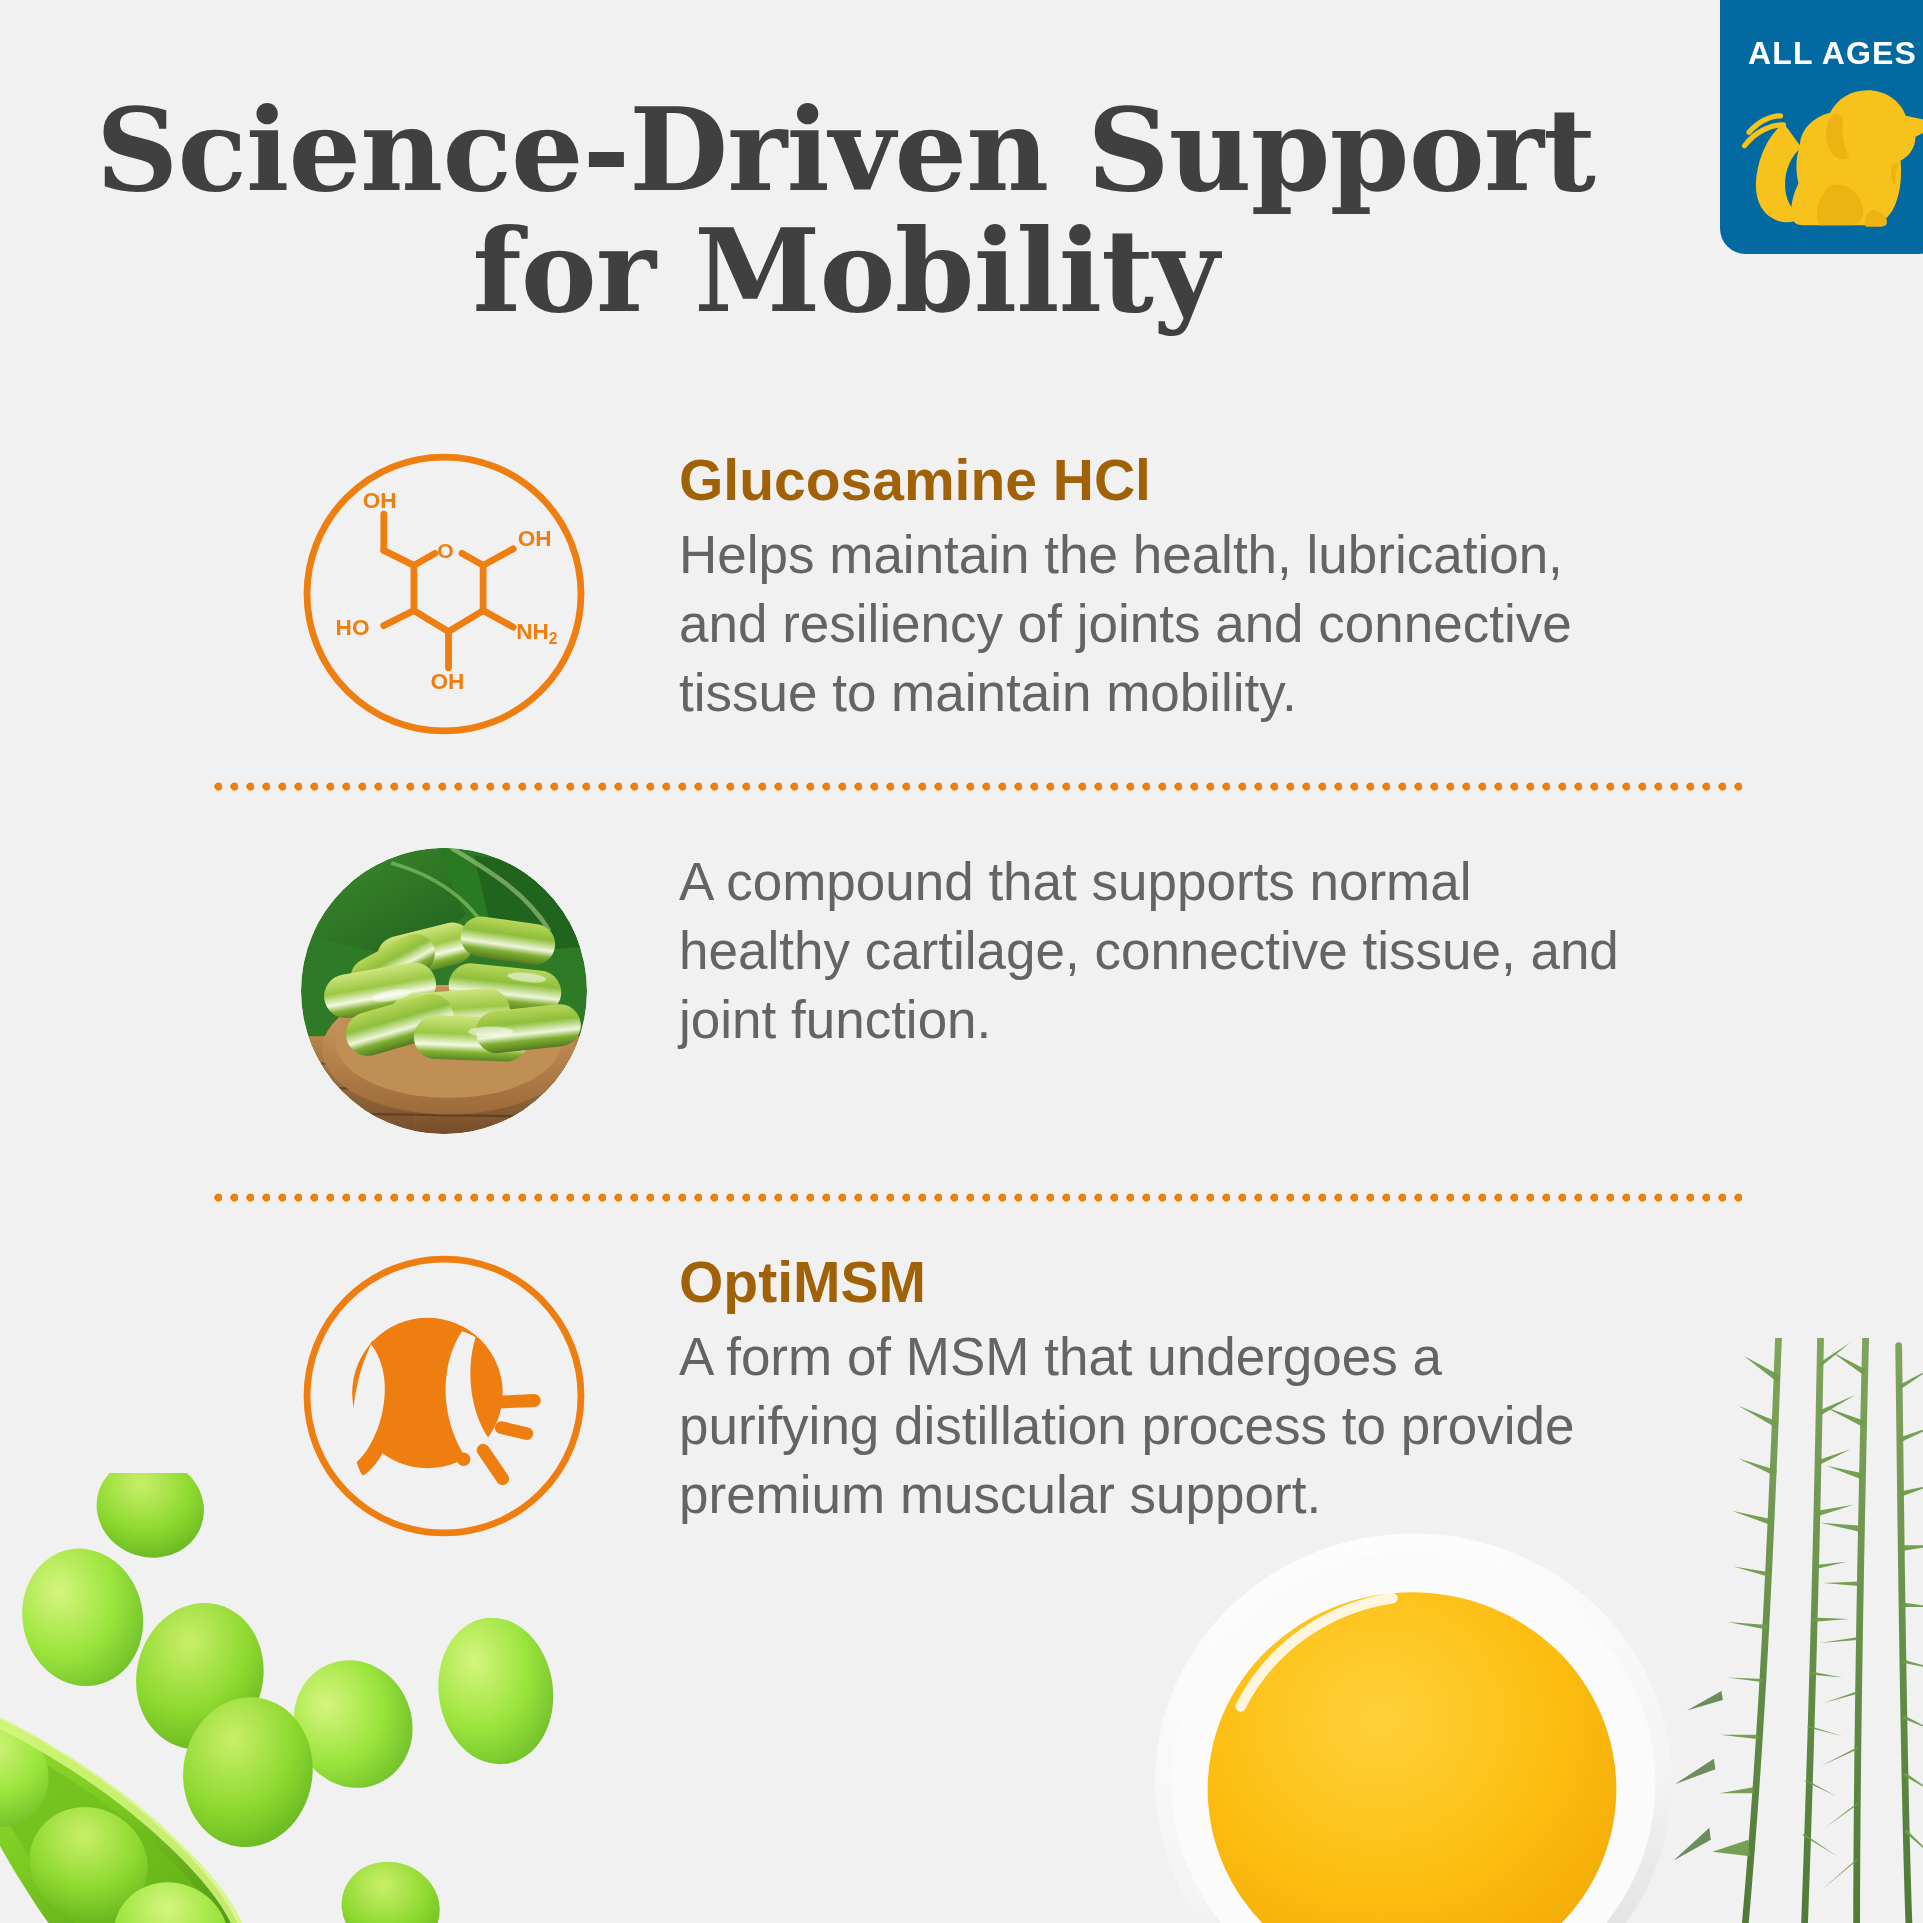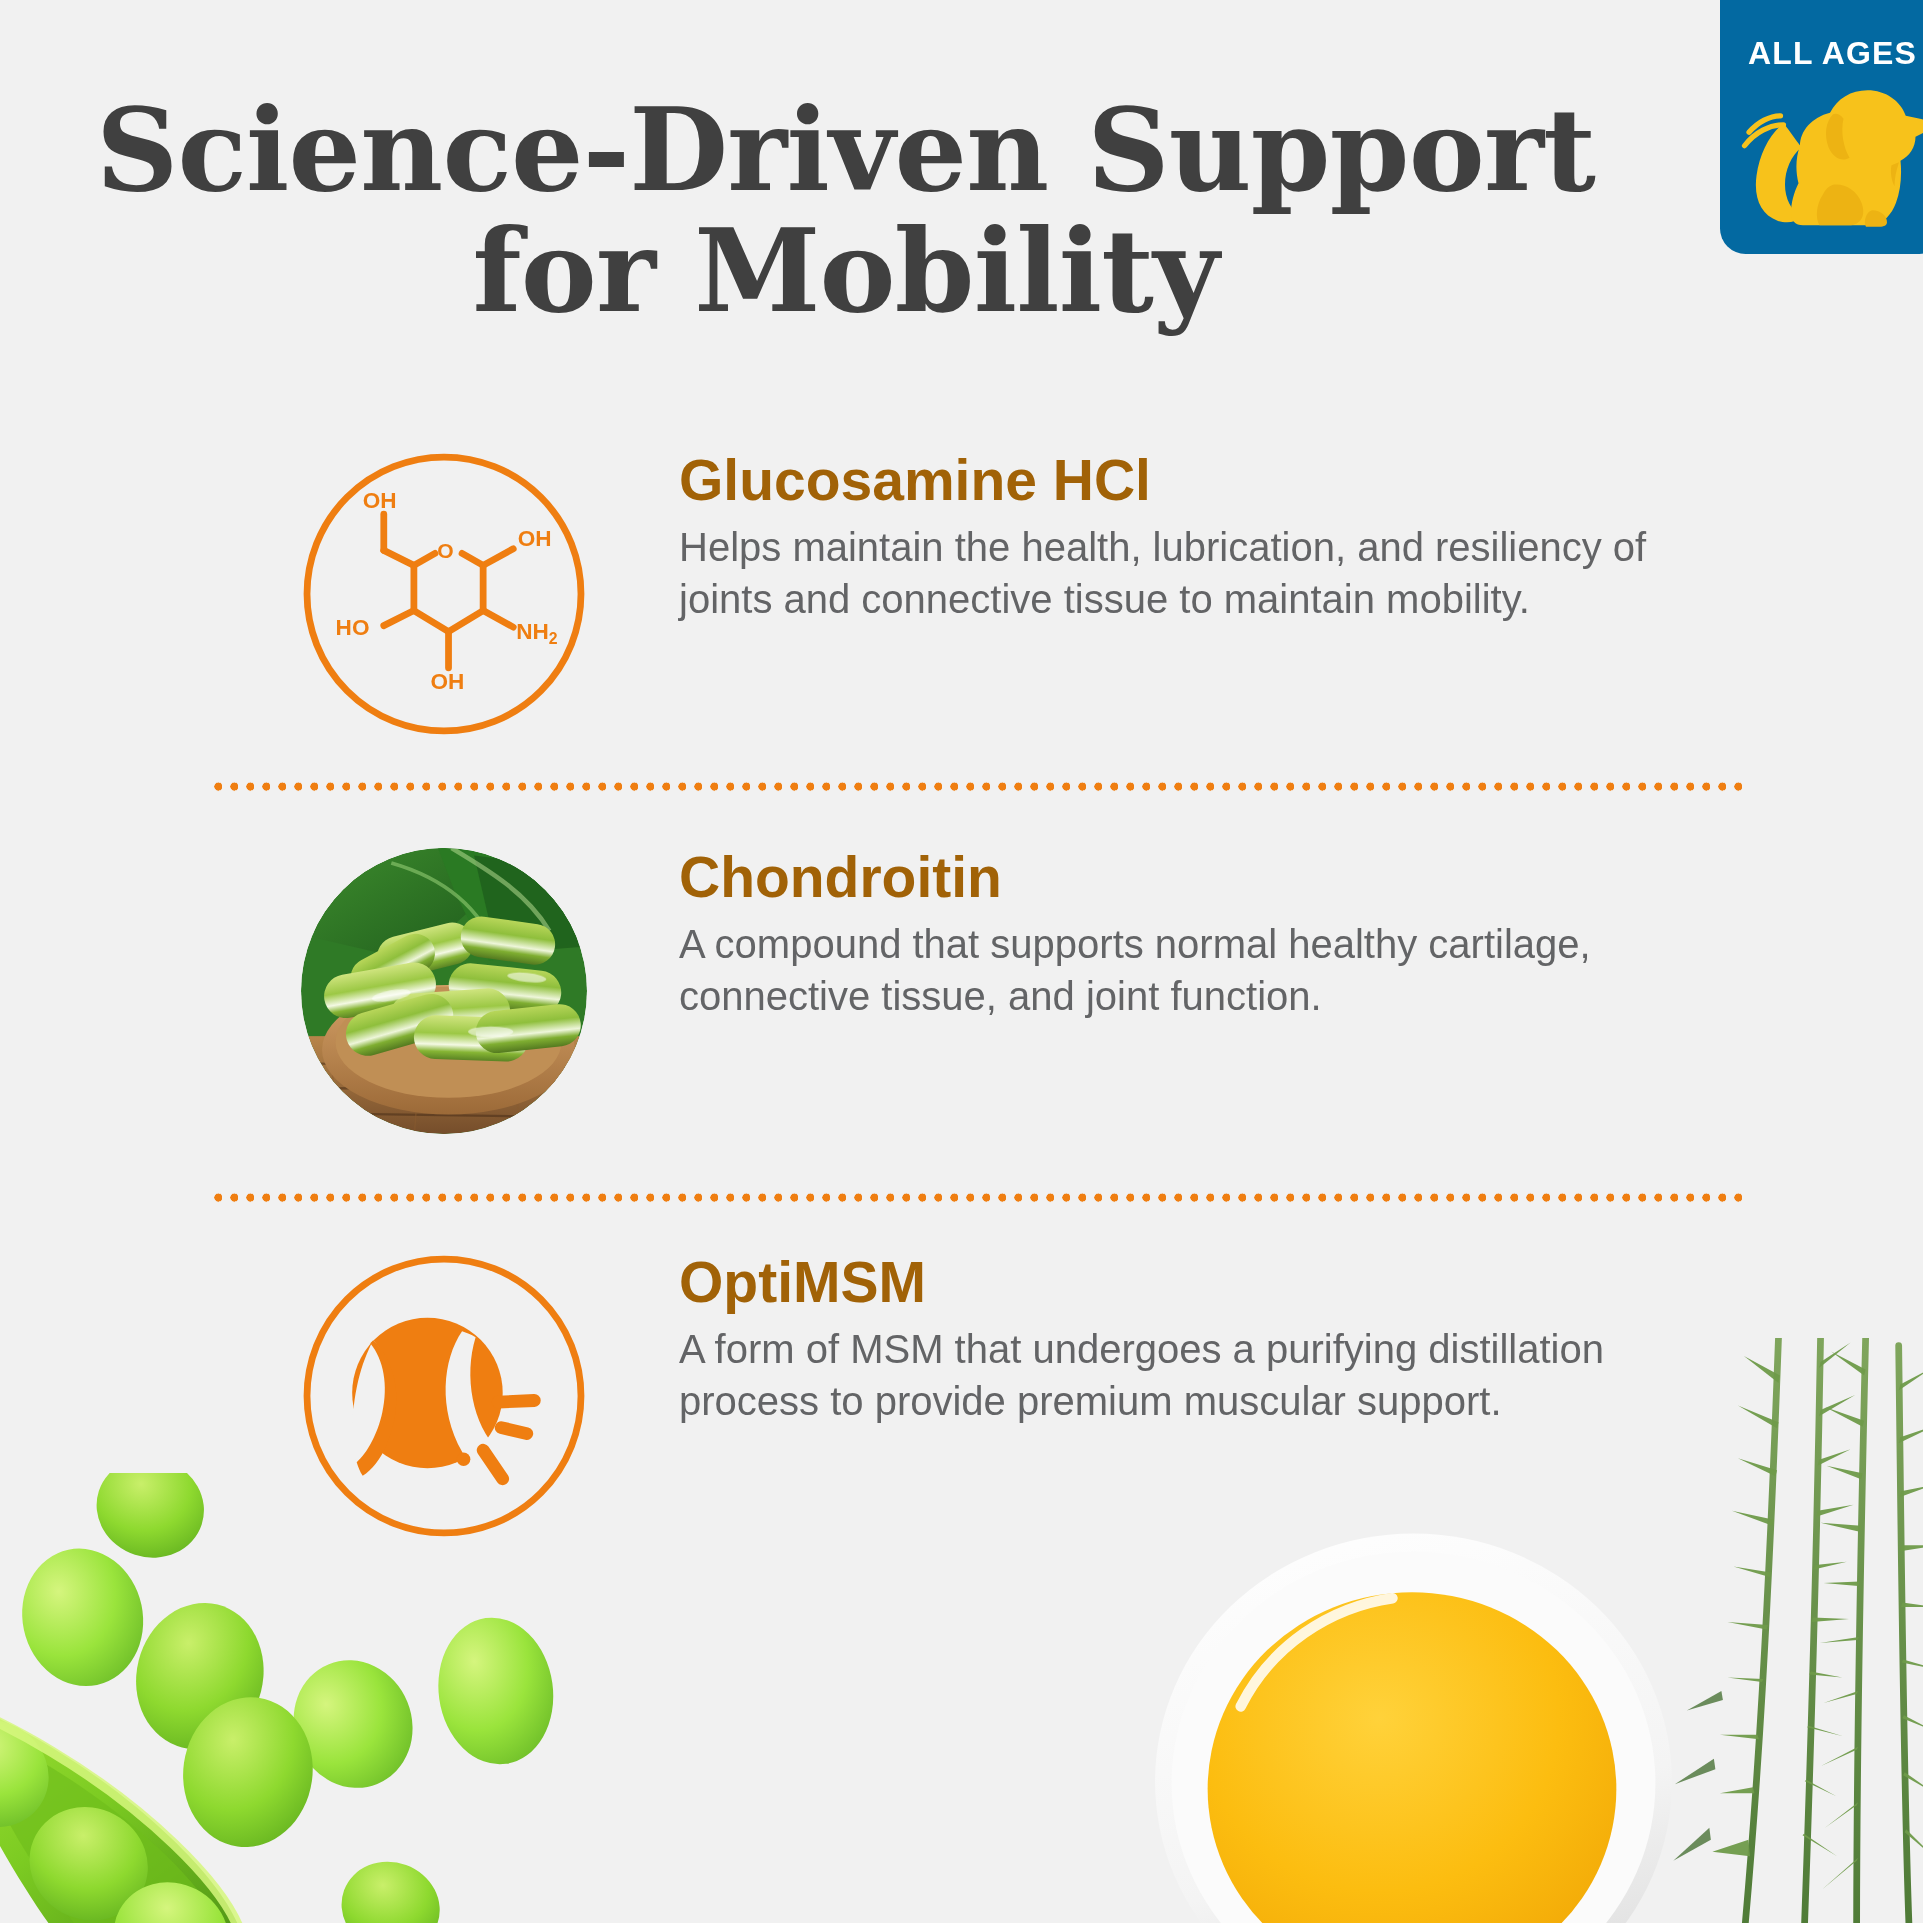--- a/index.html
+++ b/index.html
@@ -48,21 +48,21 @@
   .row-heading{
     color:#a16207;
     font-size:57px;
     font-weight:bold;
     line-height:1.02;
     margin:0 0 12px 0;
     font-family:"Liberation Sans",sans-serif;
   }
   .row-body{
     color:#636466;
-    font-size:40px;
+    font-size:53px;
     line-height:1.30;
     margin:0;
     font-family:"Liberation Sans",sans-serif;
   }
 
   #row1{top:451px;}
   #row2{top:848px;}
   #row3{top:1253px;}
 
   
@@ -245,21 +245,20 @@
             <g fill="#ffffff" opacity="0.55">
               <ellipse cx="120" cy="196" rx="26" ry="7" transform="rotate(-10 120 196)"></ellipse>
               <ellipse cx="252" cy="244" rx="30" ry="7"></ellipse>
               <ellipse cx="300" cy="172" rx="26" ry="6" transform="rotate(6 300 172)"></ellipse>
             </g>
           </g>
         </svg>
       </div>
     </div>
     <div class="row-text">
-      <p class="row-heading">Chondroitin</p>
       <p class="row-body">A compound that supports normal healthy cartilage, connective tissue, and joint function.</p>
     </div>
   </div>
 
   <div class="divider" id="div2"></div>
 
   <div class="row" id="row3">
     <svg class="row-icon" viewBox="0 0 380 380">
       <circle cx="190" cy="190" r="182" fill="none" stroke="#ef7e11" stroke-width="9"></circle>
 

